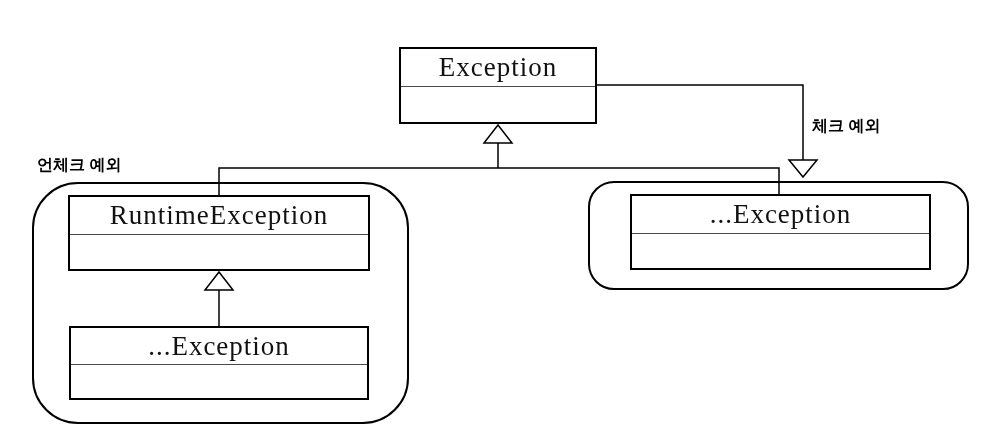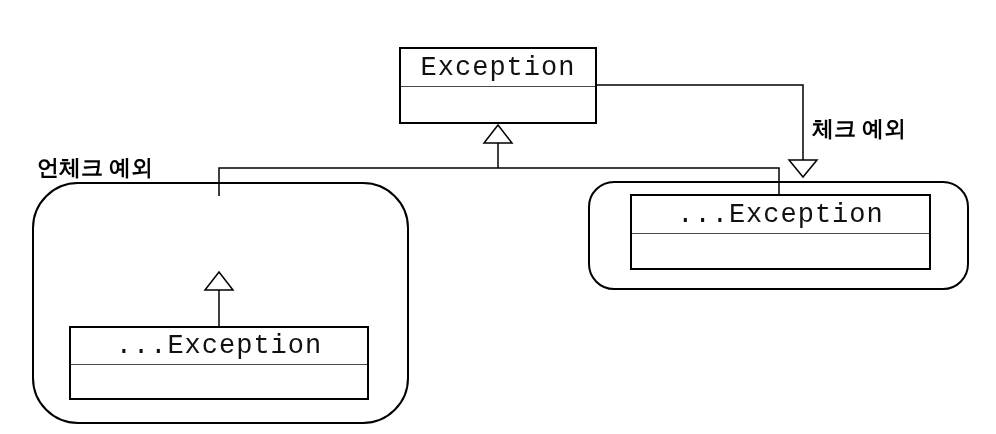--- a/index.html
+++ b/index.html
@@ -23,21 +23,21 @@
     box-sizing: border-box;
     display: flex;
     flex-direction: column;
   }
   .uml-title {
     box-sizing: border-box;
     border-bottom: 1px solid #4a4a4a;
     display: flex;
     align-items: center;
     justify-content: center;
-    font-family: Liberation Mono, monospace;
+    font-family: Liberation Serif, serif;
     font-size: 27px;
     letter-spacing: 1px;
     color: #111111;
     white-space: pre;
   }
   .uml-body {
     flex: 1 1 auto;
     background: #ffffff;
   }
   
@@ -49,21 +49,21 @@
     border-radius: 46px;
   }
   .group.small-radius {
     border-radius: 26px;
   }
   
   .annot {
     position: absolute;
     font-family: "Liberation Sans", sans-serif;
     font-weight: 700;
-    font-size: 22px;
+    font-size: 16px;
     color: #000000;
     white-space: pre;
     line-height: 1.1;
     text-align: right;
   }
   
   .overlay {
     position: absolute;
     left: 0;
     top: 0;
@@ -92,20 +92,24 @@
   <div class="group small-radius" style="left:588px; top:181px; width:381px; height:109px;"></div>
 
   <div class="annot" style="left:37px; top:156px;">언체크 예외</div>
   <div class="annot" style="left:812px; top:117px;">체크 예외</div>
 
   <div class="uml-class" style="left:399px; top:47px; width:198px; height:77px;">
     <div class="uml-title" style="height:38px;">Exception</div>
     <div class="uml-body"></div>
   </div>
 
+  <div class="uml-class" style="left:68px; top:195px; width:302px; height:76px;">
+    <div class="uml-title" style="height:38px;">RuntimeException</div>
+    <div class="uml-body"></div>
+  </div>
 
   <div class="uml-class" style="left:69px; top:326px; width:300px; height:74px;">
     <div class="uml-title" style="height:37px;">...Exception</div>
     <div class="uml-body"></div>
   </div>
 
   <div class="uml-class" style="left:630px; top:194px; width:301px; height:76px;">
     <div class="uml-title" style="height:38px;">...Exception</div>
     <div class="uml-body"></div>
   </div>

